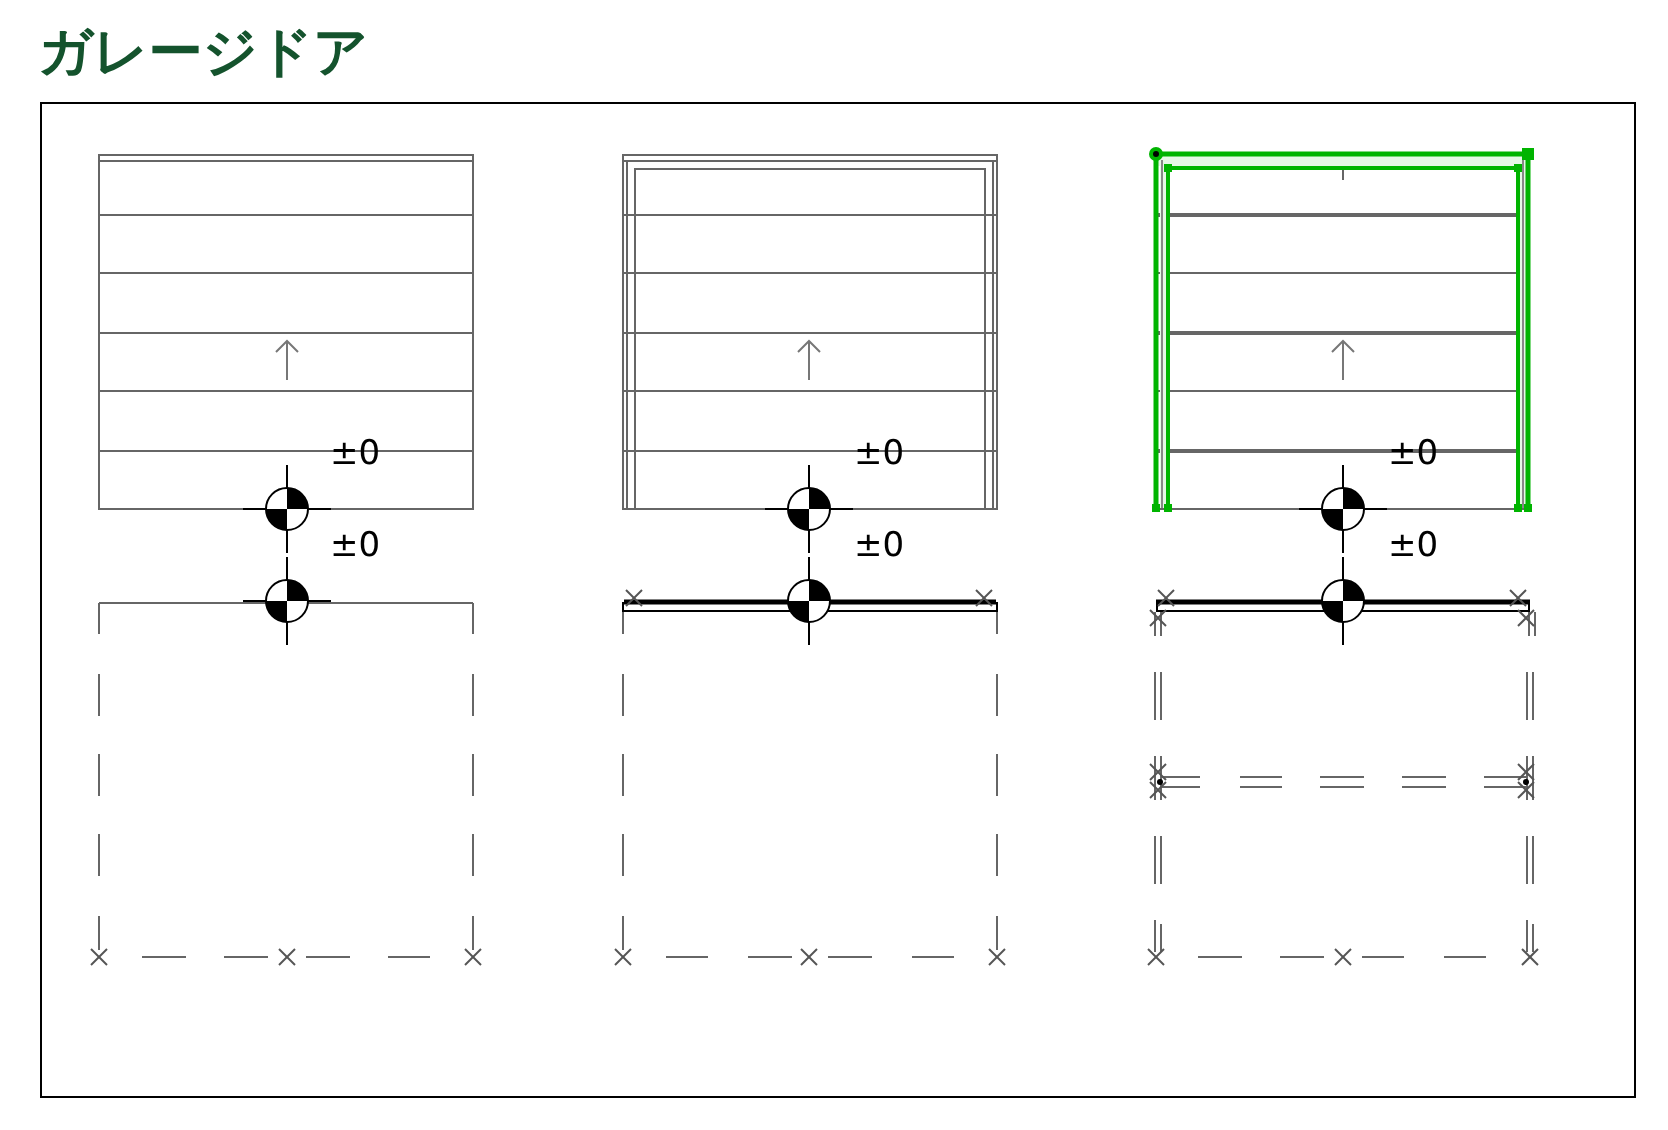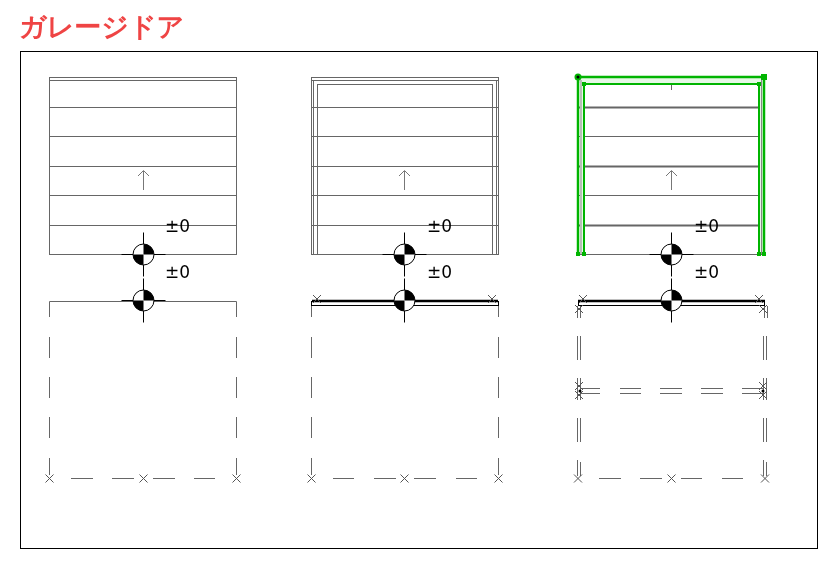--- a/index.html
+++ b/index.html
@@ -1,19 +1,19 @@
 <!DOCTYPE html>
 <html><head>
   <meta charset="utf-8">
   <style>
     html, body { margin: 0; padding: 0; background: #ffffff; }
     body { width: 834px; height: 565px; position: relative; overflow: hidden;
            font-family: "DejaVu Sans", sans-serif; }
     .title { position: absolute; left: 19px; top: 9px; font-size: 27px; font-weight: bold;
-             color: #ef4444; letter-spacing: 0px; line-height: 36px; }
+             color: #14532d; letter-spacing: 0px; line-height: 36px; }
     .frame { position: absolute; left: 20px; top: 51px; width: 798px; height: 498px;
              border: 1px solid #000; box-sizing: border-box; }
     svg.drawing { position: absolute; left: 0; top: 0; }
     .elev-label { font-family: "DejaVu Sans", sans-serif; font-size: 17px; fill: #000; }
   </style>
 </head>
 <body>
 
 <div class="title">ガレージドア</div>
 <div class="frame"></div>

